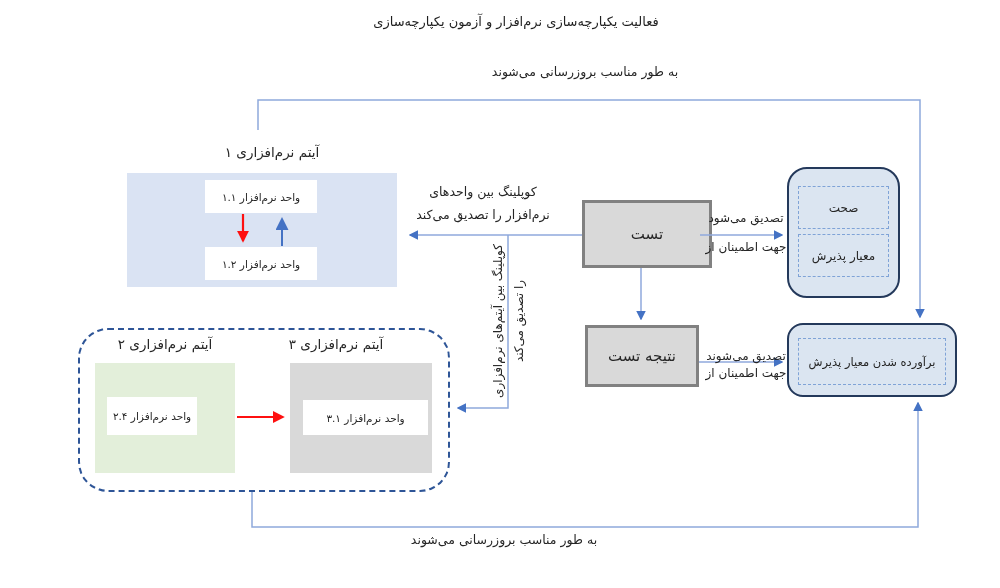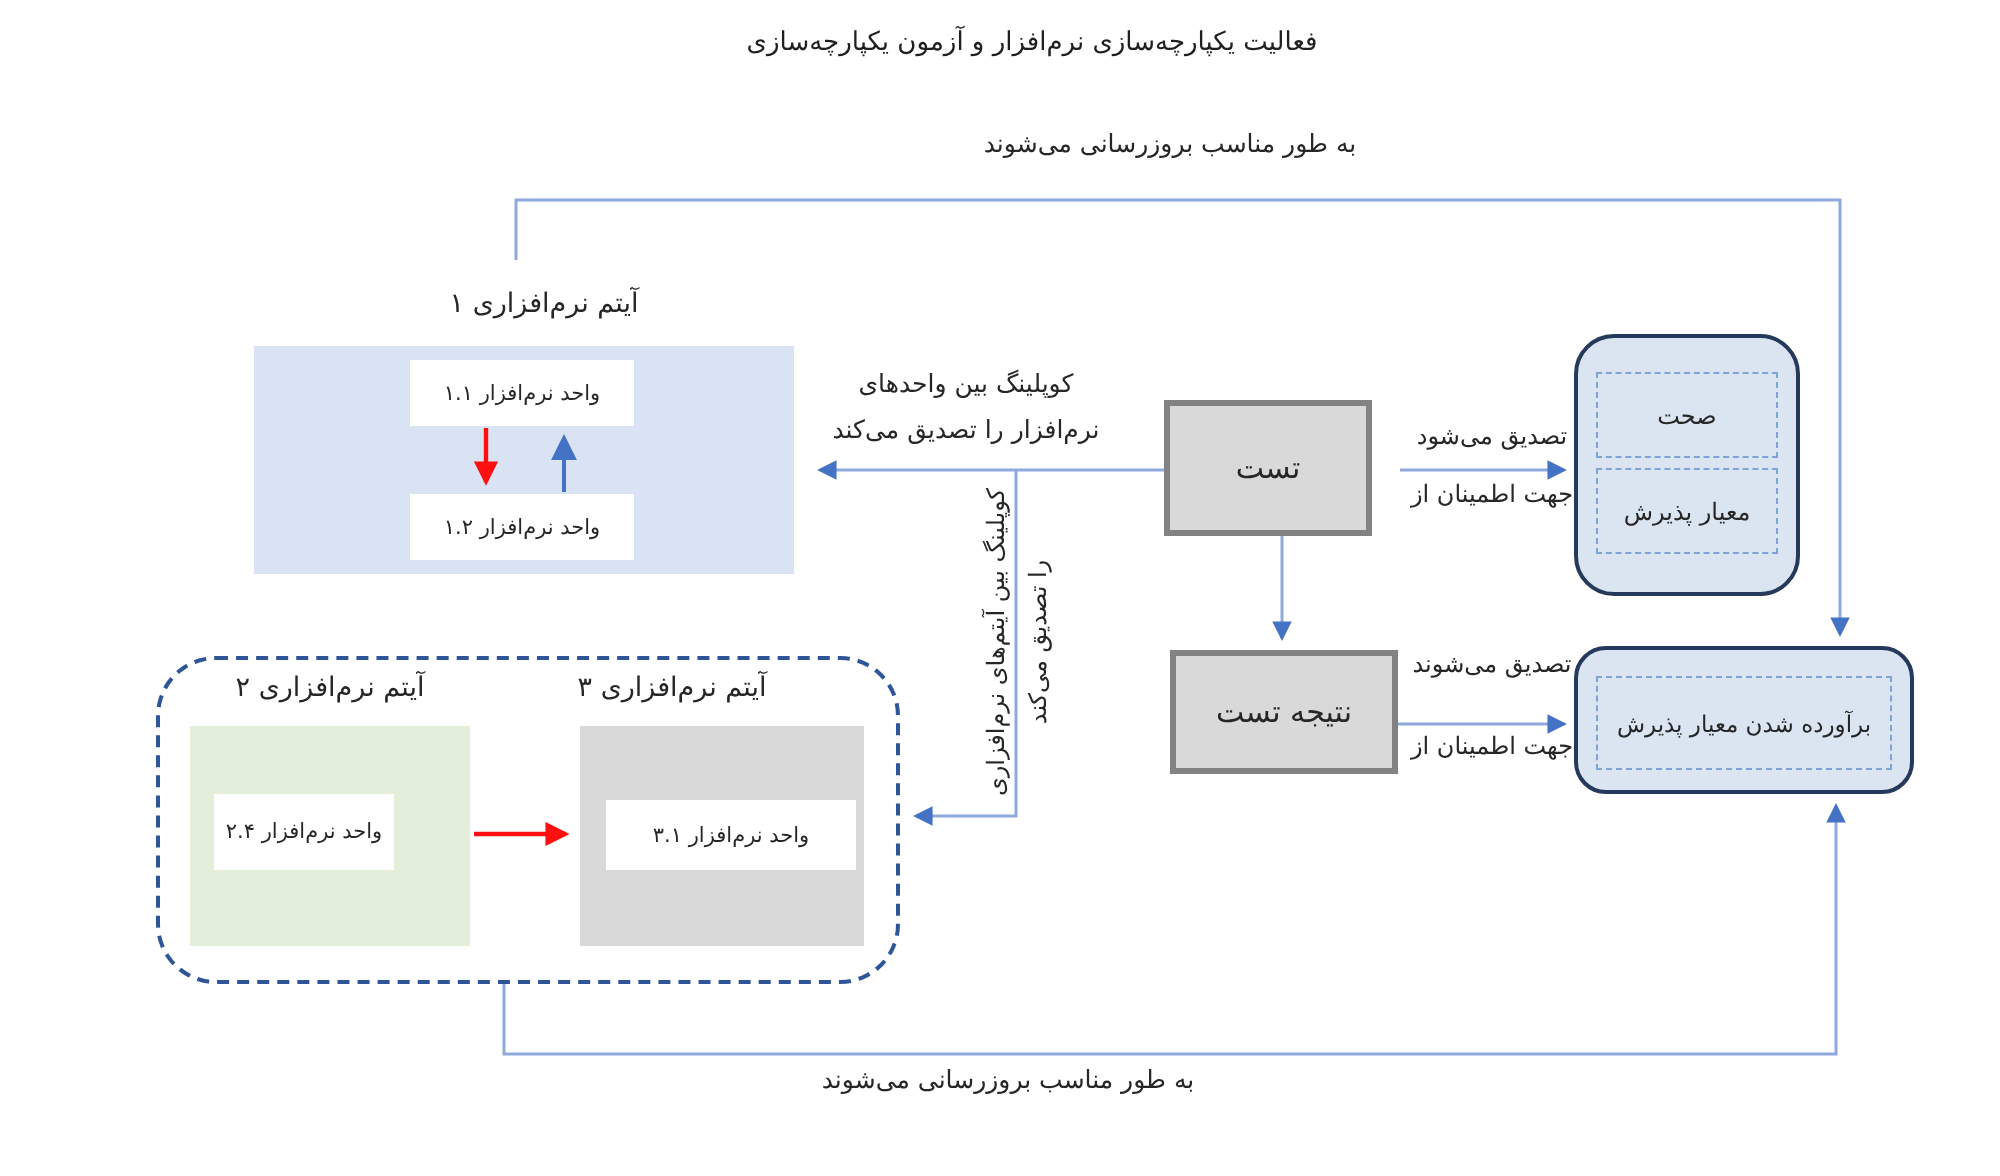--- a/index.html
+++ b/index.html
@@ -22,21 +22,21 @@
 
 <div id="canvas">
 
   <div id="title" class="abs">فعالیت یکپارچه‌سازی نرم‌افزار و آزمون یکپارچه‌سازی</div>
 
   <div class="abs item-title" style="left:132px; top:144px; width:280px;">آیتم نرم‌افزاری ۱</div>
   <div class="abs" style="left:127px; top:173px; width:270px; height:114px; background:#dae3f3;"></div>
   <div class="abs unit-box" style="left:205px; top:180px; width:112px; height:33px;">واحد نرم‌افزار ۱.۱</div>
   <div class="abs unit-box" style="left:205px; top:247px; width:112px; height:33px;">واحد نرم‌افزار ۱.۲</div>
 
-  <div class="abs gray-node" style="left:582px; top:200px; width:104px; height:68px;">تست</div>
+  <div class="abs gray-node" style="left:582px; top:200px; width:130px; height:68px;">تست</div>
 
   <div class="abs gray-node" style="left:585px; top:325px; width:114px; height:62px;">نتیجه تست</div>
 
   <div class="abs blue-round" style="left:787px; top:167px; width:113px; height:131px;">
     <div class="dashed-inner" style="left:9px; top:17px; width:91px; height:43px;">صحت</div>
     <div class="dashed-inner" style="left:9px; top:65px; width:91px; height:43px;">معیار پذیرش</div>
   </div>
 
   <div class="abs blue-round" style="left:787px; top:323px; width:170px; height:74px; border-radius:16px;">
     <div class="dashed-inner" style="left:9px; top:13px; width:148px; height:47px; font-size:11.5px;">برآورده شدن معیار پذیرش</div>
@@ -91,16 +91,16 @@
 
   <div class="abs rot" style="left:424px; top:299px; width:172px; height:44px;">
     <div>کوپلینگ بین آیتم‌های نرم‌افزاری</div>
     <div>را تصدیق می‌کند</div>
   </div>
 
 
   <div class="abs lbl" style="left:698px; top:211px; width:96px; font-size:12px;">تصدیق می‌شود</div>
   <div class="abs lbl" style="left:696px; top:240px; width:100px; font-size:12px;">جهت اطمینان از</div>
 
-  <div class="abs lbl" style="left:698px; top:325px; width:96px; font-size:12px;">تصدیق می‌شوند</div>
+  <div class="abs lbl" style="left:698px; top:349px; width:96px; font-size:12px;">تصدیق می‌شوند</div>
   <div class="abs lbl" style="left:696px; top:366px; width:100px; font-size:12px;">جهت اطمینان از</div>
 
 </div>
 
 </body></html>

